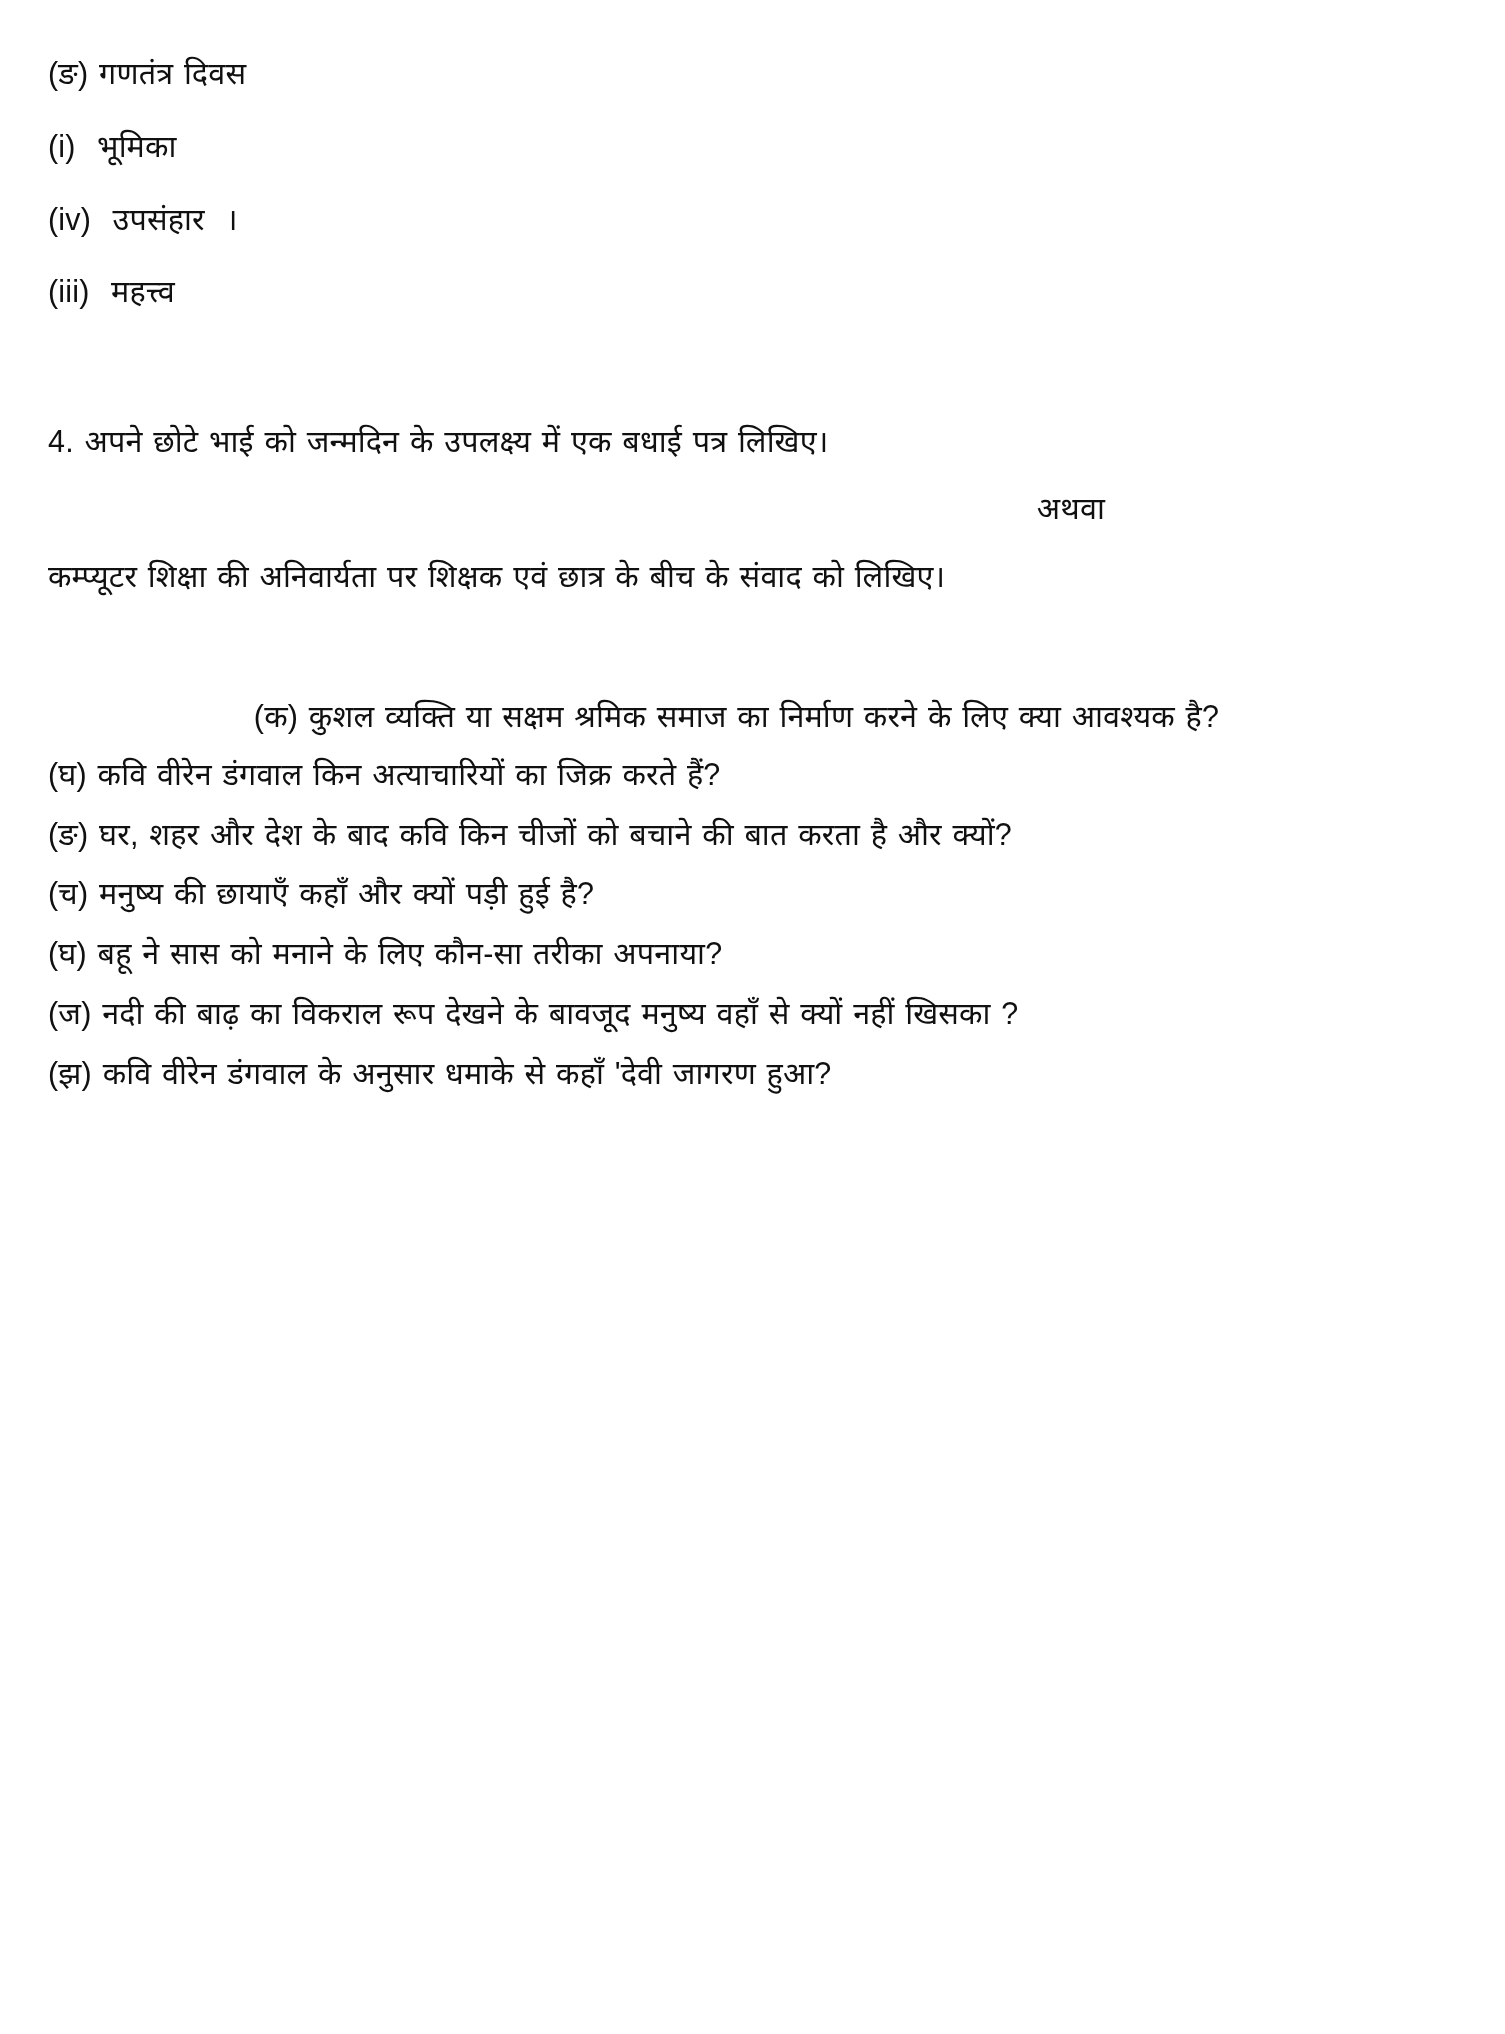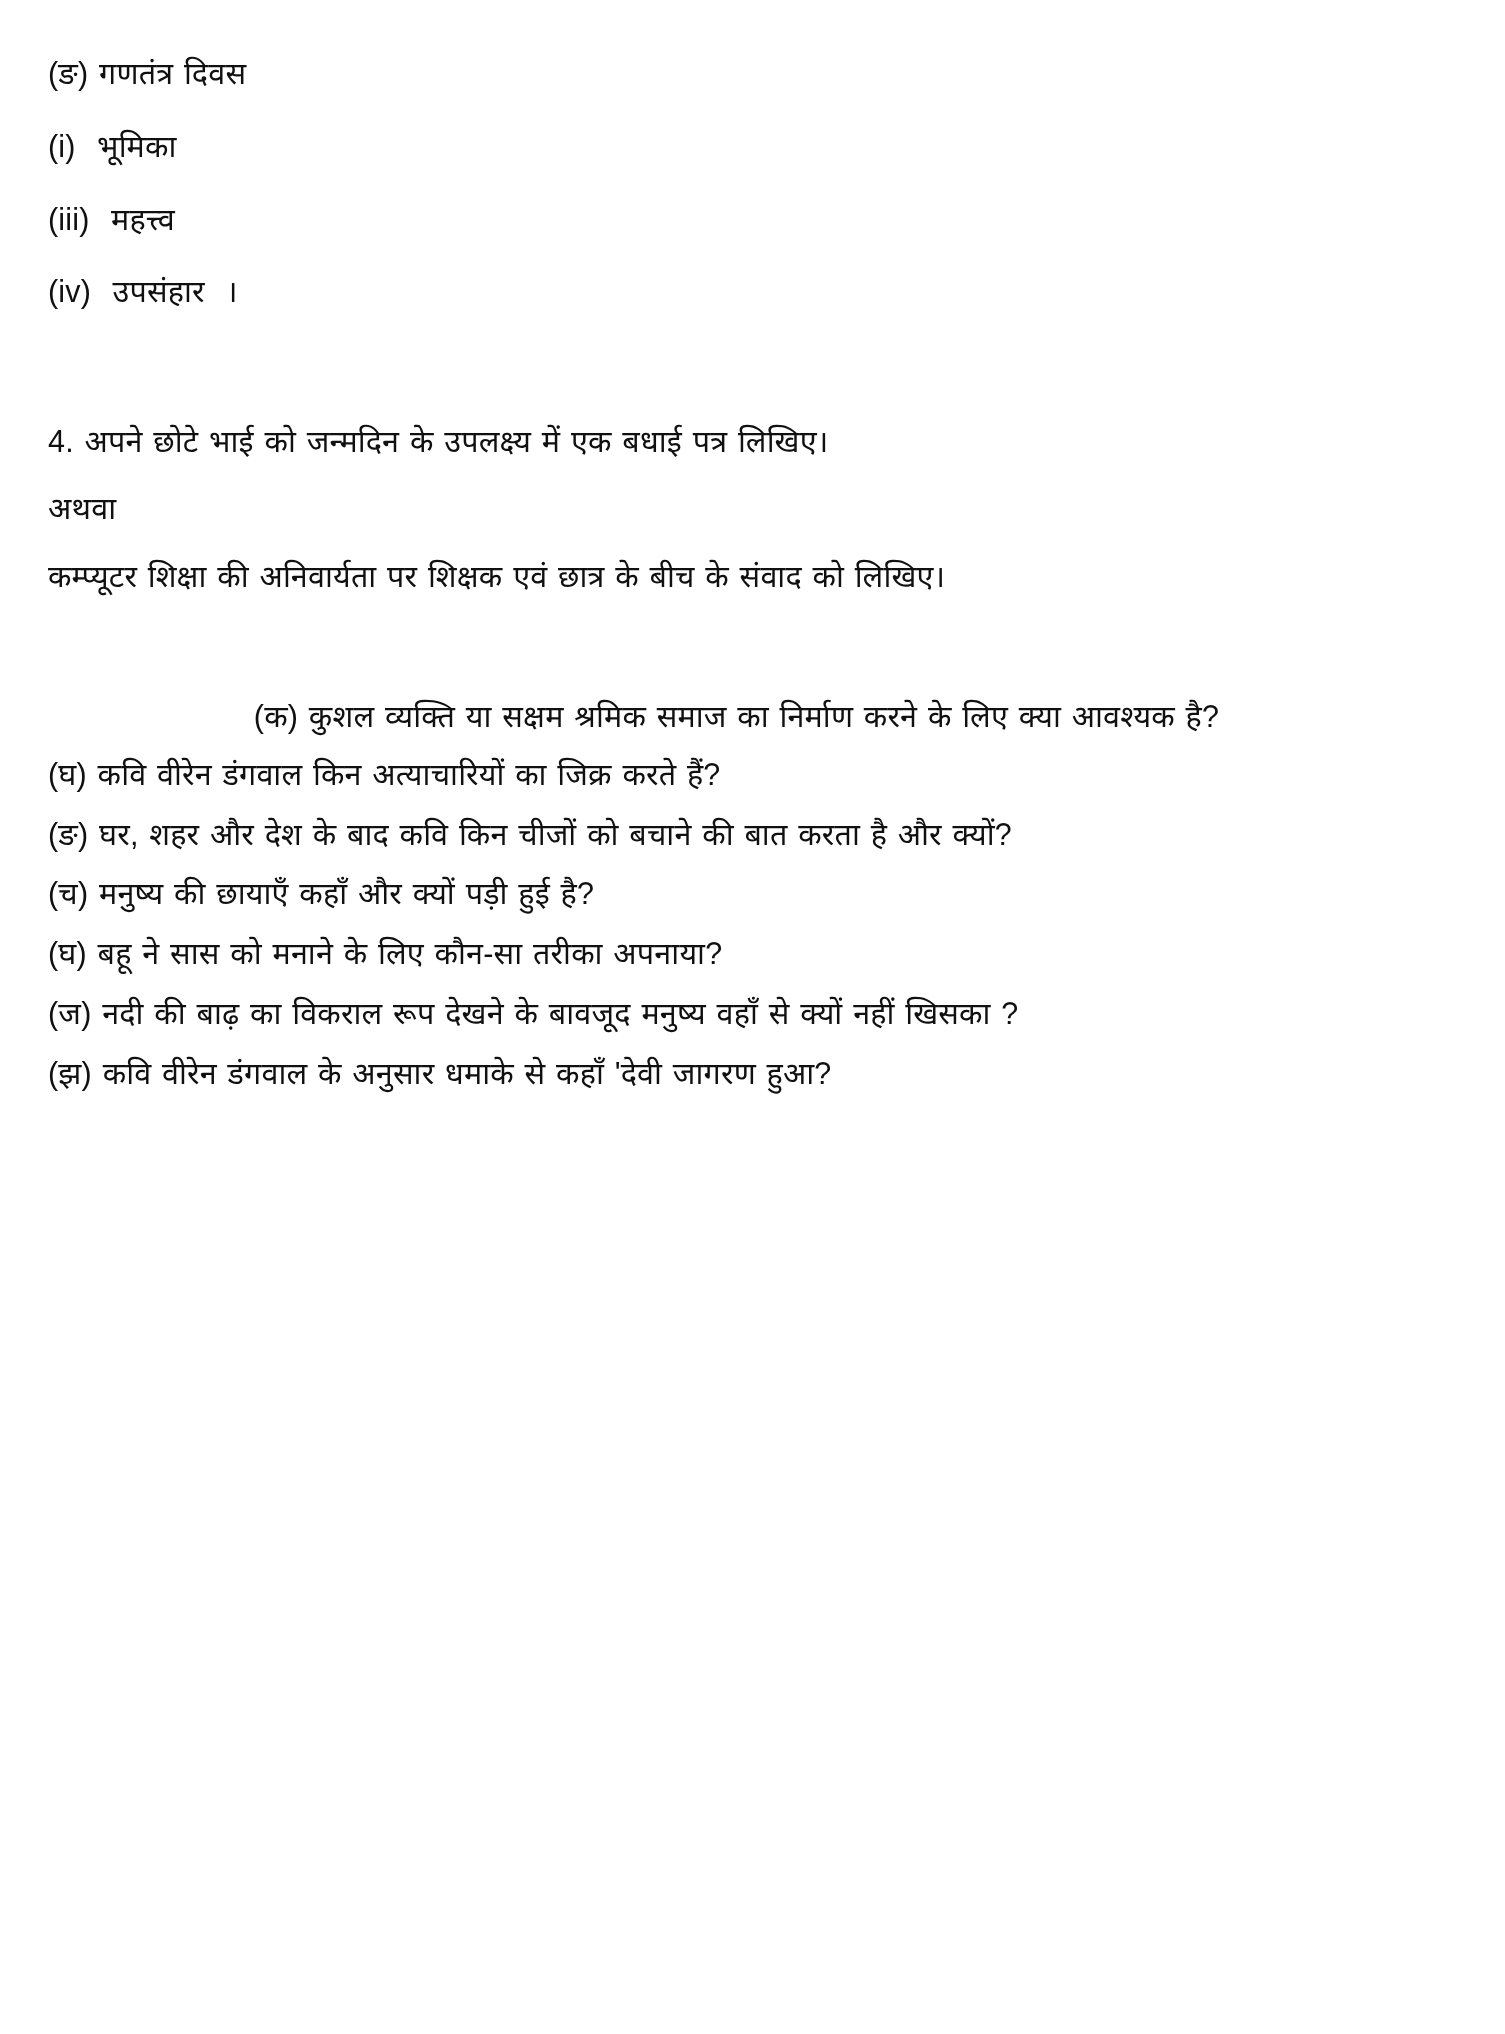--- a/index.html
+++ b/index.html
@@ -46,21 +46,21 @@
     margin-bottom: 30px;
   }
   .gap-sm { height: 18px; }
   .gap-xl { height: 78px; }
 
   .q-main {
     margin-bottom: 0;
     padding-right: 0px;
   }
   .centered {
-    text-align: left;
+    text-align: right;
     padding-right: 330px;
   }
   .alt-line {
     margin-top: 24px;
   }
   .q5-head {
     line-height: 1.52;
     padding-right: 18px;
   }
   .sub-q {
@@ -74,22 +74,22 @@
   }
 </style>
 </head>
 <body>
 
 <div class="page">
   <div class="doc-body">
 
     <div class="line outline-item">(ङ) गणतंत्र दिवस</div>
     <div class="line outline-item">(i)  भूमिका</div>
+    <div class="line outline-item">(iv)  उपसंहार  ।</div>
     <div class="line outline-item">(iii)  महत्त्व</div>
-    <div class="line outline-item">(iv)  उपसंहार  ।</div>
 
     <div class="gap-xl"></div>
 
     <div class="line q-main">4. अपने छोटे भाई को जन्मदिन के उपलक्ष्य में एक बधाई पत्र लिखिए।</div>
     <div class="line centered alt-line">अथवा</div>
     <div class="line q-main alt-line">कम्प्यूटर शिक्षा की अनिवार्यता पर शिक्षक एवं छात्र के बीच के संवाद को लिखिए।</div>
 
     <div class="gap-xl"></div>
 
 

